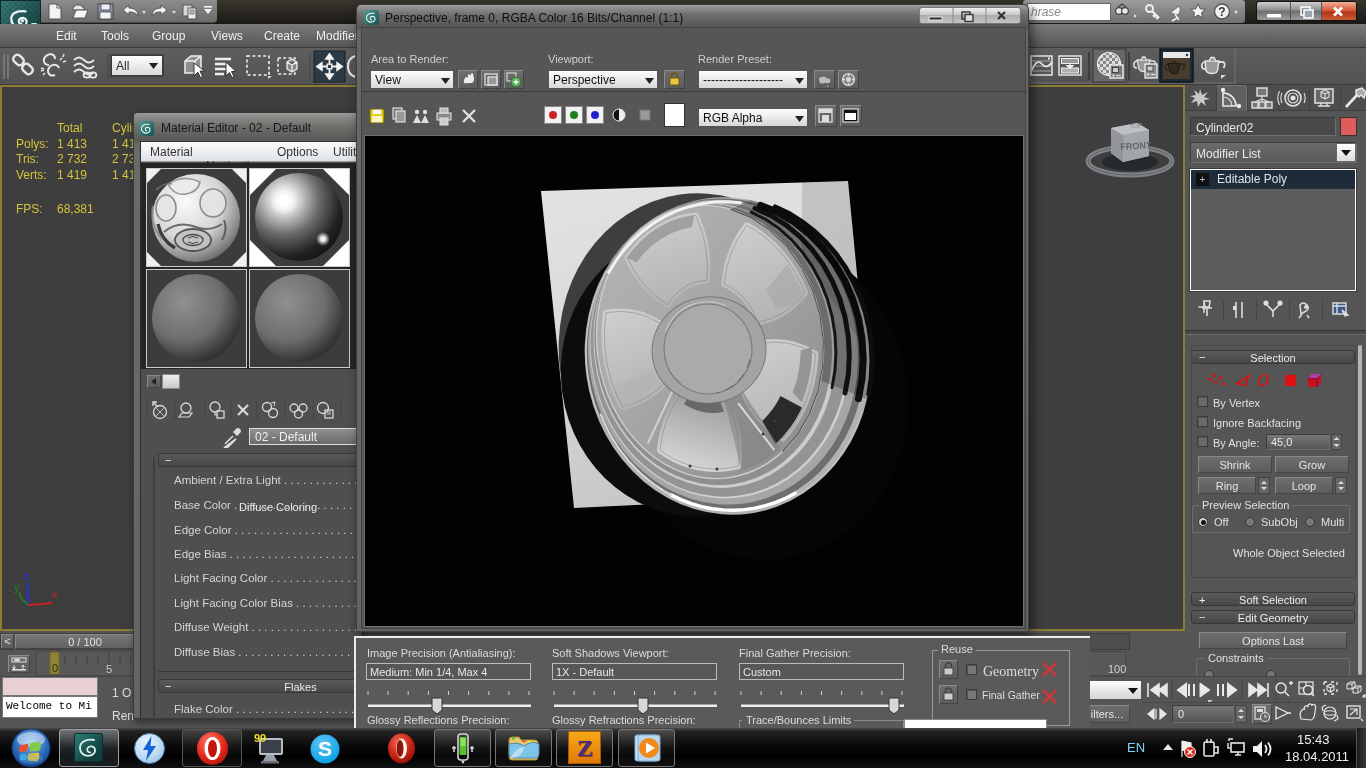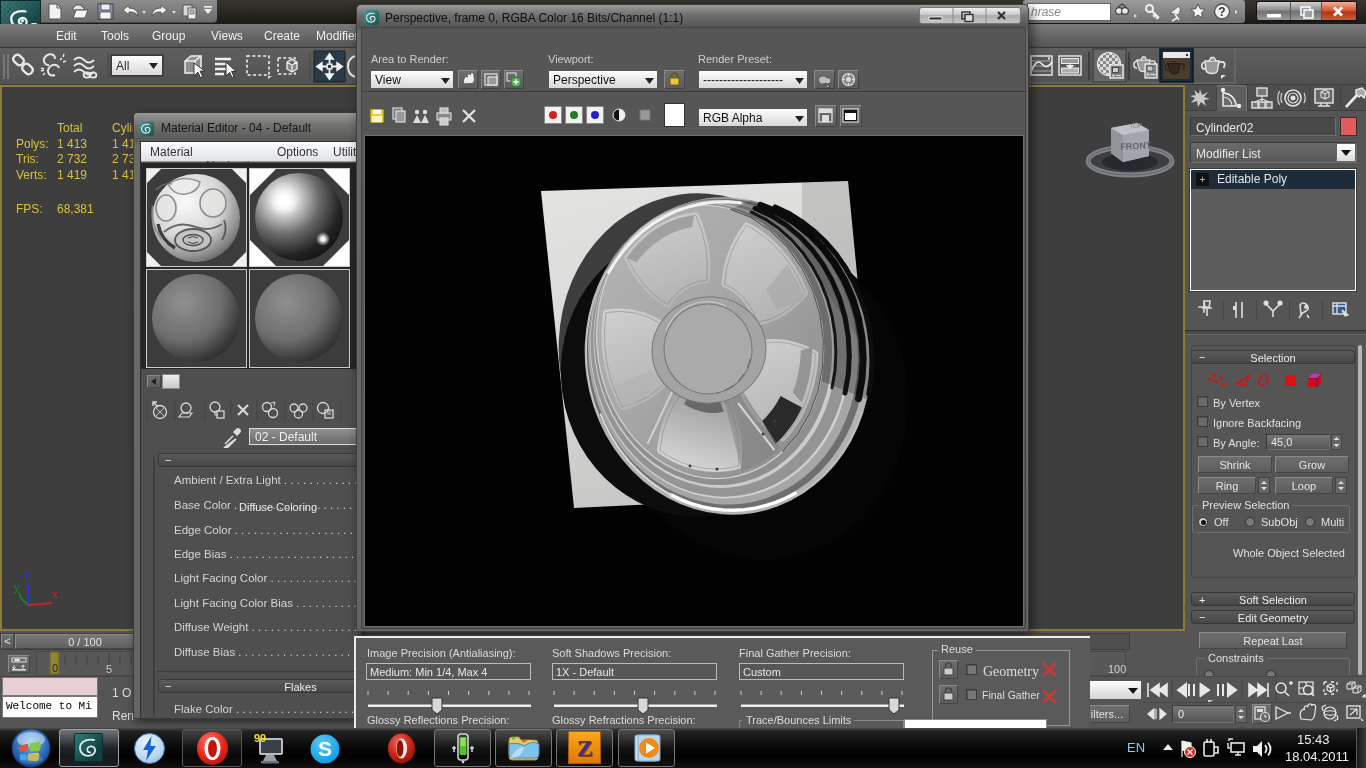--- a/index.html
+++ b/index.html
@@ -438,21 +438,21 @@
 <div class="abs" style="left:1191px;top:345px;width:165px;height:233px;border:1px solid #464646;border-radius:3px;pointer-events:none;"></div>
 
 <div class="rollhead" style="left:1191px;top:592px;width:164px;">
       <span style="position:absolute;left:7px;top:1px;">+</span>
       <span style="position:absolute;left:0;right:0;top:1px;">Soft Selection</span>
     </div>
 <div class="rollhead" style="left:1191px;top:610px;width:164px;">
       <span style="position:absolute;left:7px;top:0px;">−</span>
       <span style="position:absolute;left:0;right:0;top:1px;">Edit Geometry</span>
     </div>
-<div class="btn3d" style="left:1199px;top:632px;width:148px;height:17px;"><span style="position:relative;top:2px;">Repeat Last</span></div>
+<div class="btn3d" style="left:1199px;top:632px;width:148px;height:17px;"><span style="position:relative;top:2px;">Options Last</span></div>
 <div class="grpbox" style="left:1196px;top:658px;width:154px;height:18px;border-bottom:none;"></div>
 <span class="cpx" style="left:1205px;top:652px;background:#555;padding:0 3px;">Constraints</span>
 <div class="radio" style="left:1204px;top:670px;background:#777;"></div>
 <div class="radio" style="left:1266px;top:670px;background:#777;"></div>
 
 <div class="abs" style="left:1358px;top:345px;width:4px;height:330px;background:#b5b5b5;border-radius:2px;"></div>
 
 <div class="abs" style="left:0;top:631px;width:1185px;height:97px;background:#555;"></div>
 <div class="abs" style="left:1185px;top:676px;width:181px;height:52px;background:#555;"></div>
 
@@ -578,21 +578,21 @@
   </g>
 </svg>
 <div class="abs" style="left:0px;top:676px;width:1366px;height:1px;background:#474747;"></div>
 <div class="abs" style="left:1143px;top:702px;width:223px;height:1px;background:#474747;"></div>
 
 <div class="abs" style="left:133px;top:112px;width:229px;height:607px;background:linear-gradient(#989896,#72726f 12px,#5a5a58 26px,#6a6a68 32px,#646462);border:1px solid #3a3a3a;border-radius:4px 4px 0 0;box-shadow:2px 3px 8px rgba(0,0,0,0.5);overflow:hidden;">
 
   <div class="abs" style="left:5px;top:8px;width:15px;height:15px;background:linear-gradient(135deg,#4d9a96,#14514e);border-radius:3px;"><svg width="15" height="15" viewBox="0 0 15 15">
           <path d="M10.5 3.5 C5 2.5 2.5 5 2.5 7.8 C2.5 11 5.5 12.5 8 12 C10.5 11.5 11.5 9.5 10.8 7.8 C10 6 7.6 6 6.6 7.2 C5.6 8.4 6.6 10.2 8 9.8" fill="none" stroke="#ecf4f2" stroke-width="1.1"></path>
         </svg></div>
-  <span class="abs" style="left:27px;top:8px;color:#16161e;font-size:12px;">Material Editor - 04 - Default</span>
+  <span class="abs" style="left:27px;top:8px;color:#16161e;font-size:12px;">Material Editor - 02 - Default</span>
 
   <div class="abs" style="left:6px;top:28px;width:223px;height:579px;background:#4f4f4f;border:1px solid #2e2e2e;">
 
     <div class="abs" style="left:0;top:0;width:222px;height:20px;background:linear-gradient(#fcfcfc,#dfe2e8);border-bottom:1px solid #9a9a9a;color:#333;font-size:12px;">
       <span class="abs" style="left:9px;top:3px;">Material</span>
       <span class="abs" style="left:65px;top:17px;">Navigation</span>
       <span class="abs" style="left:136px;top:3px;">Options</span>
       <span class="abs" style="left:192px;top:3px;">Utilit</span>
     </div>
 
@@ -912,21 +912,21 @@
       <path d="M 430.3 357.2 L 420.7 362.2 L 410.8 366.4 L 400.5 369.7 L 390.1 372.1 L 379.5 373.6 L 368.8 374.3 L 358.1 373.9 L 347.3 372.7 L 336.7 370.6 L 326.3 367.6 L 316.0 363.6 L 306.1 358.9" fill="none" stroke="#ffffff" stroke-width="3.4" stroke-linecap="round"></path>
       <path d="M 306.1 358.9 L 298.4 354.5 L 291.0 349.7 L 283.9 344.3 L 277.0 338.5 L 270.5 332.3 L 264.3 325.6 L 258.5 318.5 L 253.0 311.1 L 248.0 303.3 L 243.4 295.3 L 239.3 286.9 L 235.6 278.3" fill="none" stroke="#dadada" stroke-width="2" stroke-linecap="round"></path>
       <path d="M 233.3 279.4 L 229.1 267.6 L 225.8 255.4 L 223.3 243.1 L 221.8 230.6 L 221.1 218.0 L 221.4 205.5 L 222.6 193.0 L 224.6 180.8 L 227.6 168.7 L 231.4 157.0 L 236.1 145.7 L 241.5 134.9" fill="none" stroke="#c8c8c8" stroke-width="1.3" stroke-linecap="round"></path>
       <path d="M 497.1 275.8 L 494.0 284.6 L 490.4 293.3 L 486.4 301.6 L 481.8 309.7 L 476.9 317.4 L 471.5 324.7 L 465.7 331.7 L 459.6 338.2 L 453.0 344.3 L 446.2 349.9 L 439.0 355.1 L 431.5 359.7" fill="none" stroke="#c0c0c0" stroke-width="1.4" stroke-linecap="round"></path>
     </svg>
   </div>
 </div>
 
 <div class="abs" style="left:354px;top:636px;width:736px;height:116px;background:#5a5a5a;border-top:2px solid #ececec;border-left:2px solid #ececec;">
   <span class="abs" style="left:11px;top:9px;color:#dcdcdc;font-size:11px;">Image Precision (Antialiasing):</span>
-  <span class="abs" style="left:196px;top:9px;color:#dcdcdc;font-size:11px;">Soft Shadows Precision:</span>
+  <span class="abs" style="left:196px;top:9px;color:#dcdcdc;font-size:11px;">Soft Shadows Viewport:</span>
   <span class="abs" style="left:383px;top:9px;color:#dcdcdc;font-size:11px;">Final Gather Precision:</span>
   <div class="abs" style="left:10px;top:25px;width:165px;height:17px;background:#575757;border:1px solid #bbb;color:#e8e8e8;font-size:11px;">
         <span style="position:absolute;left:3px;top:2px;">Medium: Min 1/4, Max 4</span>
       </div>
   <div class="abs" style="left:196px;top:25px;width:165px;height:17px;background:#575757;border:1px solid #bbb;color:#e8e8e8;font-size:11px;">
         <span style="position:absolute;left:3px;top:2px;">1X  - Default</span>
       </div>
   <div class="abs" style="left:383px;top:25px;width:165px;height:17px;background:#575757;border:1px solid #bbb;color:#e8e8e8;font-size:11px;">
         <span style="position:absolute;left:3px;top:2px;">Custom</span>
       </div>

